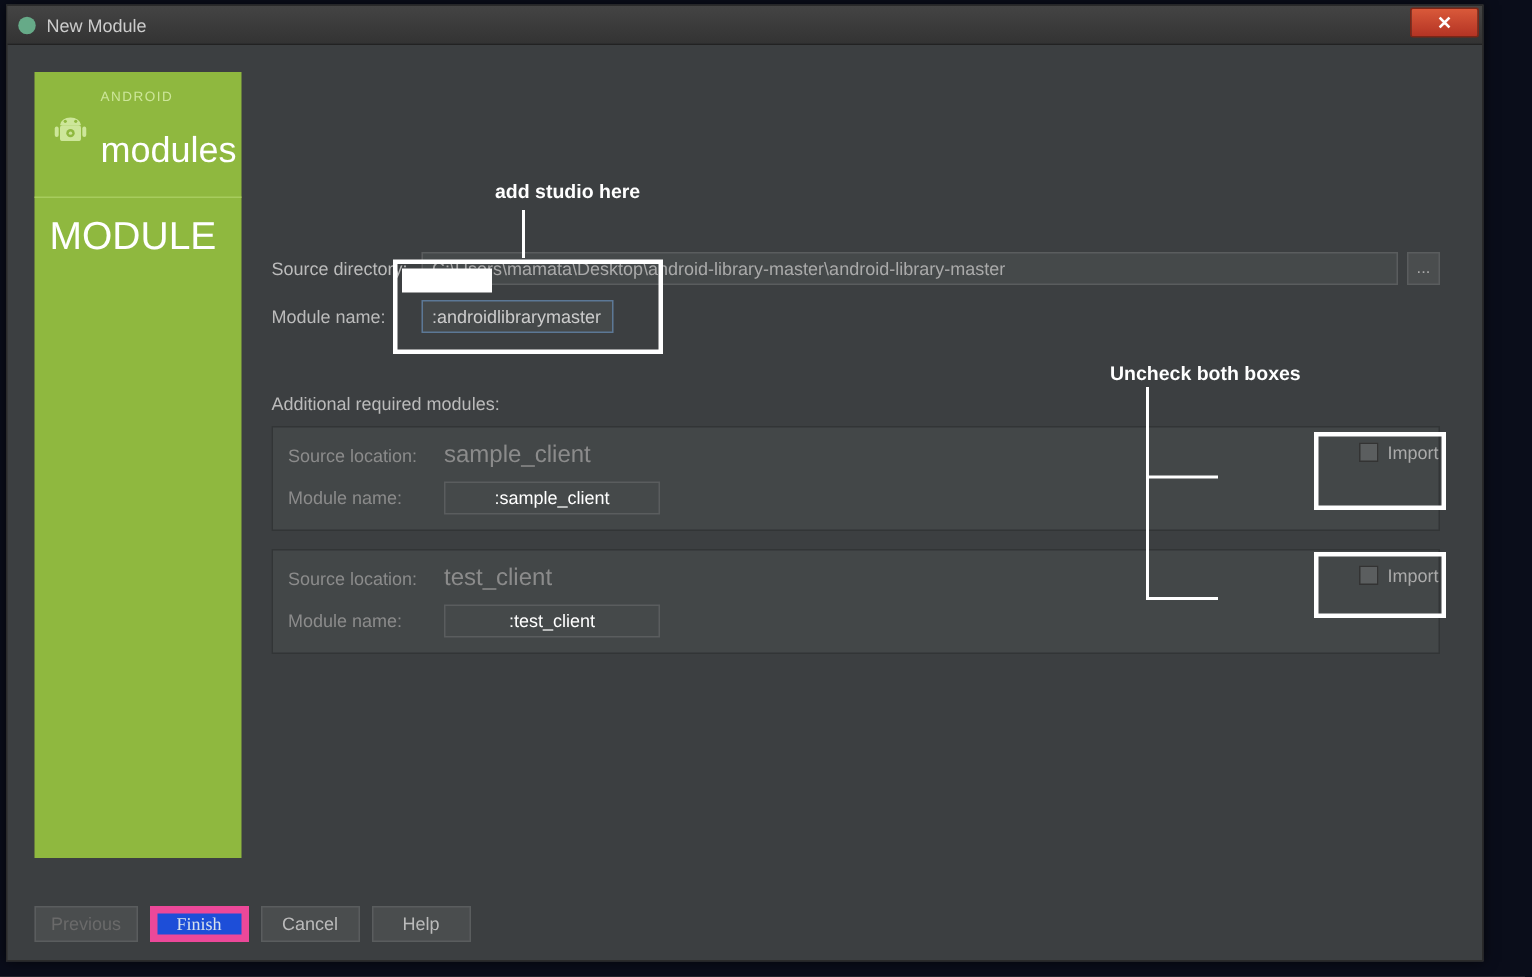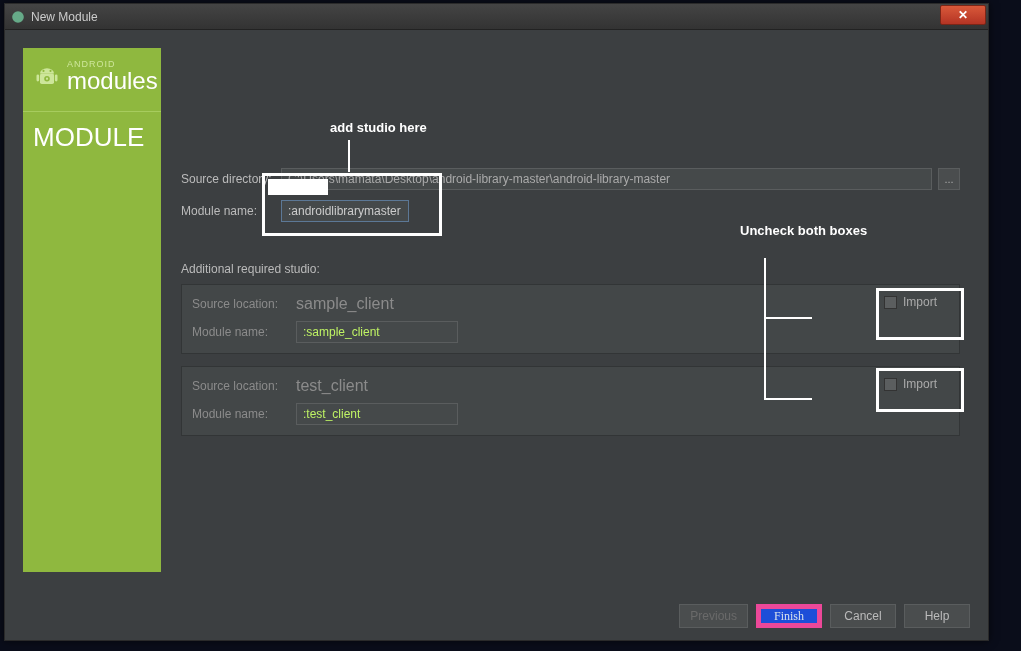--- a/index.html
+++ b/index.html
@@ -73,21 +73,21 @@
 .studio-brand {
   display: flex;
   align-items: center;
   gap: 6px;
   margin-bottom: 8px;
 }
 .studio-brand .droid {
   width: 28px; height: 28px; flex-shrink: 0;
 }
 .studio-brand .text {
-  display: flex; flex-direction: column; line-height: 1;
+  display: flex; flex-direction: column; line-height: 1; gap: 20px;
 }
 .studio-brand .android-word {
   font-size: 9px; color: #cde69a; letter-spacing: 1px;
 }
 .studio-brand .studio-word {
   font-size: 24px; color: #fff; font-weight: 300;
 }
 .sidebar hr {
   border: none; border-top: 1px solid #a7cc5e; margin: 10px -10px 12px;
 }
@@ -142,43 +142,42 @@
   margin-bottom: 12px;
   position: relative;
 }
 .module-block .mrow {
   display: flex; align-items: center; margin-bottom: 8px;
 }
 .module-block .mrow:last-child { margin-bottom: 0; }
 .module-block .mrow label { width: 104px; color: #8b8b8b; font-size: 12px; }
 .module-block .mrow span.val { color: #8b8b8b; font-size: 16px; }
 .module-block .mrow input {
-  background: #45494a; border: 1px solid #5a5d5e; color: #bef264;
-  padding: 3px 6px; font-size: 12px; height: 22px; width: 162px;
+  background: #45494a; border: 1px solid #5a5d5e; color: #ffffff;
+  padding: 3px 6px; font-size: 12px; height: 22px; width: 144px; text-align: center;
 }
 .import-check {
   position: absolute;
-  right: 22px; top: 10px;
-  display: flex; align-items: center; gap: 6px;
+  right: 0; top: 10px;
+  display: flex; gap: 6px;
 }
 .import-check input[type=checkbox] {
   width: 13px; height: 13px;
   appearance: none;
   background: #5b5e5f;
   border: 1px solid #333;
 }
 .import-check label { color: #aaa; font-size: 12px; }
 
 .buttons {
   position: absolute;
   bottom: 0; left: 0; right: 0;
   height: 50px;
   border-top: 1px solid transparent;
   display: flex;
-  justify-content: flex-end;
   align-items: center;
   padding: 0 18px;
   gap: 8px;
 }
 .btn {
   min-width: 66px;
   height: 24px;
   background: #4a4d4e;
   border: 1px solid #5a5d5e;
   color: #bbb;
@@ -270,21 +269,21 @@
         <label>Source directory:</label>
         <input type="text" class="src-dir-input" value="C:\Users\mamata\Desktop\android-library-master\android-library-master" style="">
         <button class="browse-btn">...</button>
       </div>
 
       <div class="form-row">
         <label>Module name:</label>
         <input type="text" class="module-name-input" value=":androidlibrarymaster" style="">
       </div>
 
-      <div class="section-header">Additional required studio:</div>
+      <div class="section-header">Additional required modules:</div>
 
       <div class="module-block">
         <div class="import-check">
           <input type="checkbox" style="">
           <label>Import</label>
         </div>
         <div class="mrow">
           <label>Source location:</label>
           <span class="val">sample_client</span>
         </div>
@@ -319,19 +318,19 @@
     <button class="btn">Help</button>
   </div>
 
 </div>
 
 <div class="annot" style="left:330px; top:120px;">add studio here</div>
 <div class="annot-line" style="left:348px; top:140px; width:2px; height:32px;"></div>
 <div class="annot-box" style="left:262px; top:173px; width:180px; height:63px;"></div>
 <div class="top-white-block" style="left:268px; top:179px; width:60px; height:16px;"></div>
 
-<div class="annot" style="left:740px; top:223px;">Uncheck both boxes</div>
+<div class="annot" style="left:740px; top:241px;">Uncheck both boxes</div>
 <div class="annot-line" style="left:764px; top:258px; width:2px; height:142px;"></div>
 <div class="annot-line" style="left:764px; top:317px; width:48px; height:2px;"></div>
 <div class="annot-line" style="left:764px; top:398px; width:48px; height:2px;"></div>
 
 <div class="annot-box" style="left:876px; top:288px; width:88px; height:52px;"></div>
 <div class="annot-box" style="left:876px; top:368px; width:88px; height:44px;"></div>
 
 </body></html>

